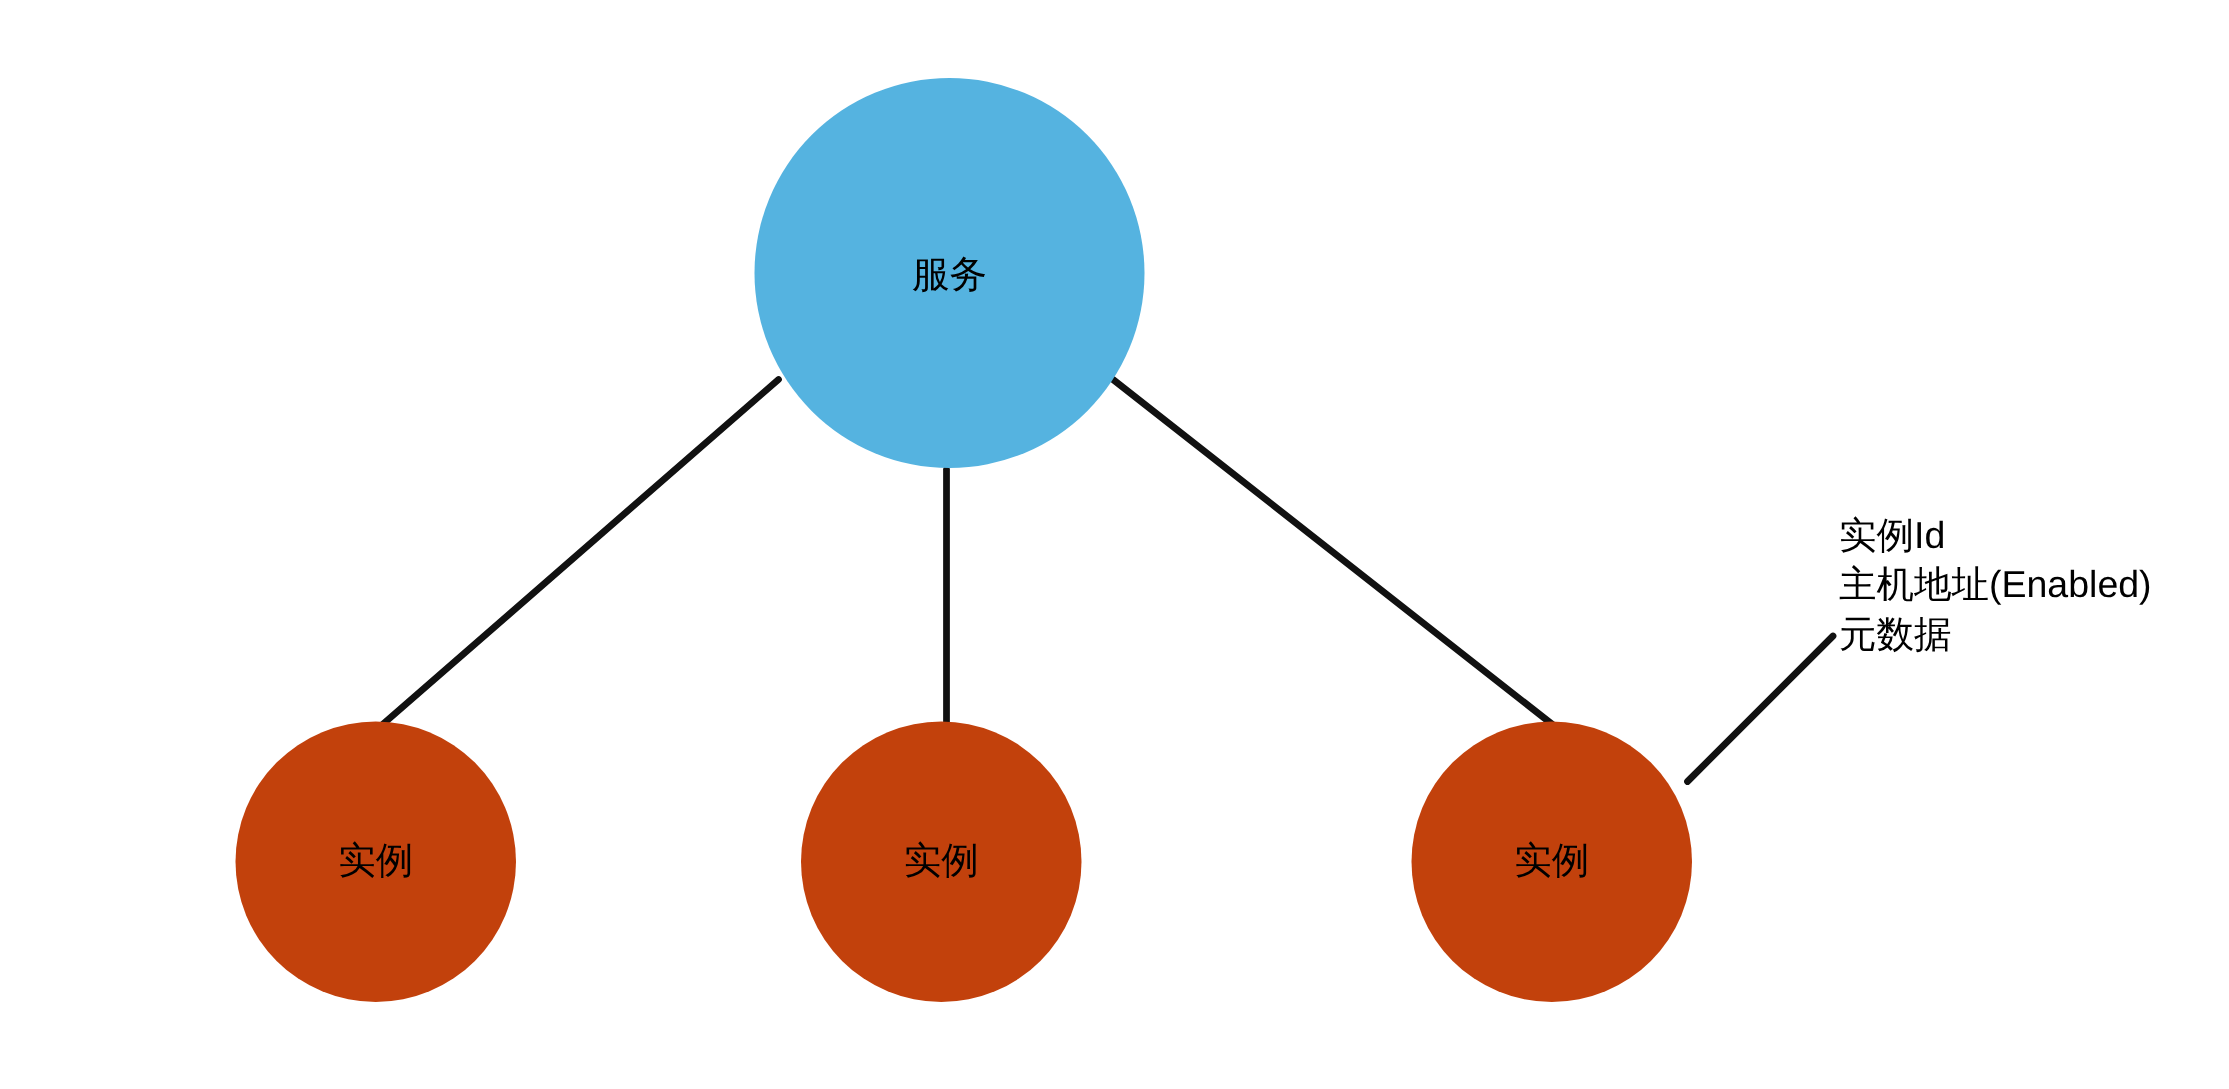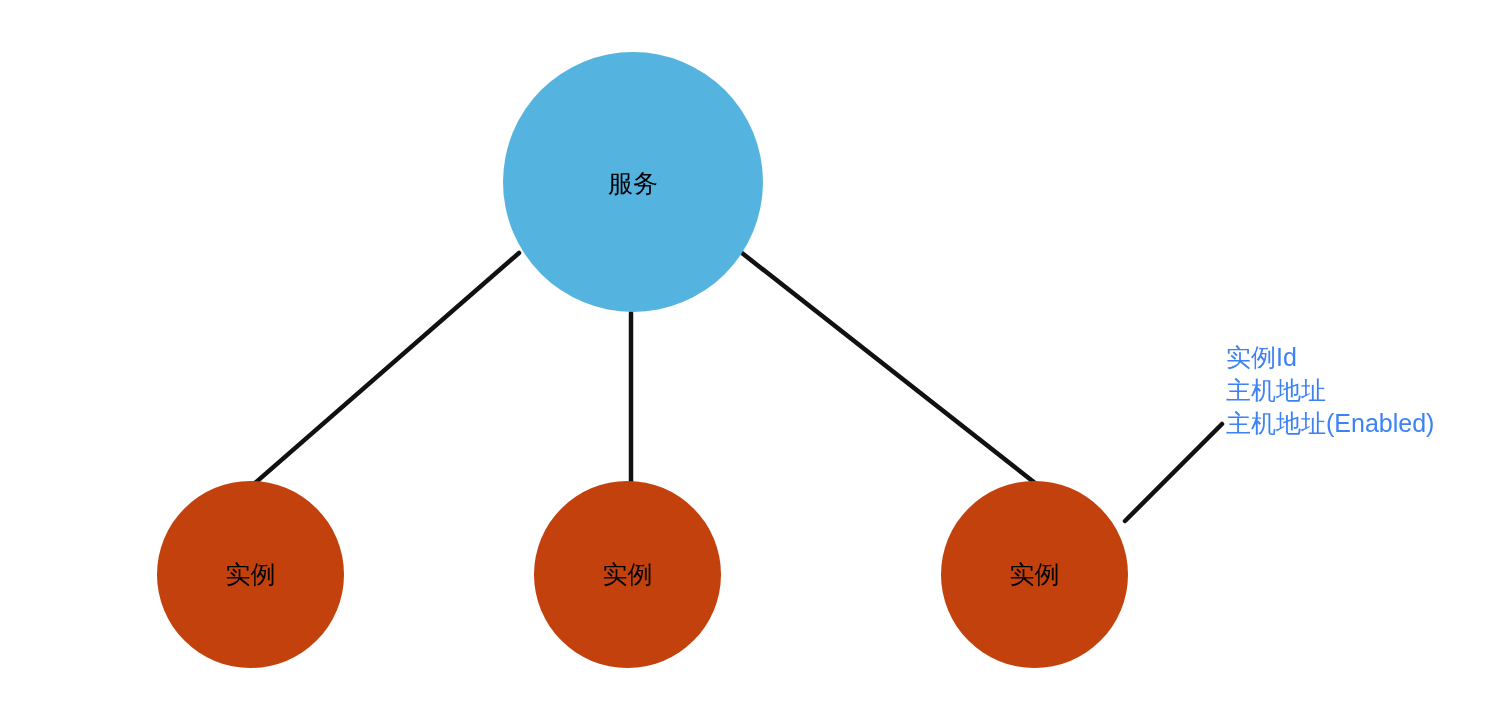--- a/index.html
+++ b/index.html
@@ -66,21 +66,21 @@
 
   #annotation {
     position: absolute;
     left: 1226px;
     top: 341px;
     width: 250px;
   }
   .annotation-line {
     font-size: 25px;
     line-height: 33px;
-    color: #3b82f6;
+    color: #000000;
     white-space: nowrap;
     user-select: none;
   }
 </style>
 </head>
 <body>
 
 <div id="canvas">
 
   <svg id="edges" viewBox="0 0 1486 726" width="1486" height="726" xmlns="http://www.w3.org/2000/svg">
@@ -101,17 +101,17 @@
   <div class="node node-instance" id="node-instance-2">
     <span class="node-label">实例</span>
   </div>
 
   <div class="node node-instance" id="node-instance-3">
     <span class="node-label">实例</span>
   </div>
 
   <div id="annotation">
     <div class="annotation-line">实例Id</div>
-    <div class="annotation-line">主机地址</div>
     <div class="annotation-line">主机地址(Enabled)</div>
+    <div class="annotation-line">元数据</div>
   </div>
 
 </div>
 
 </body></html>

